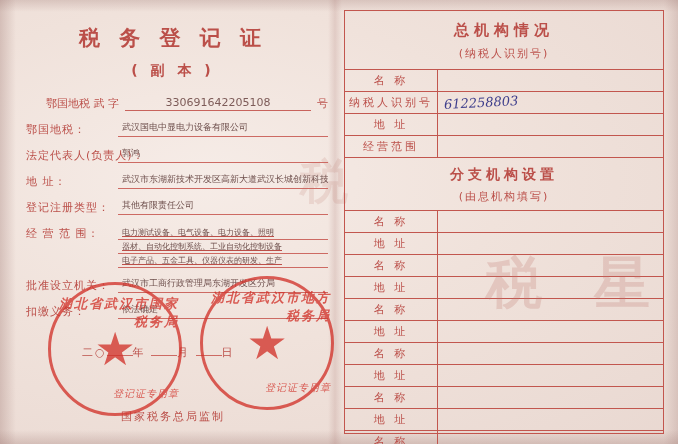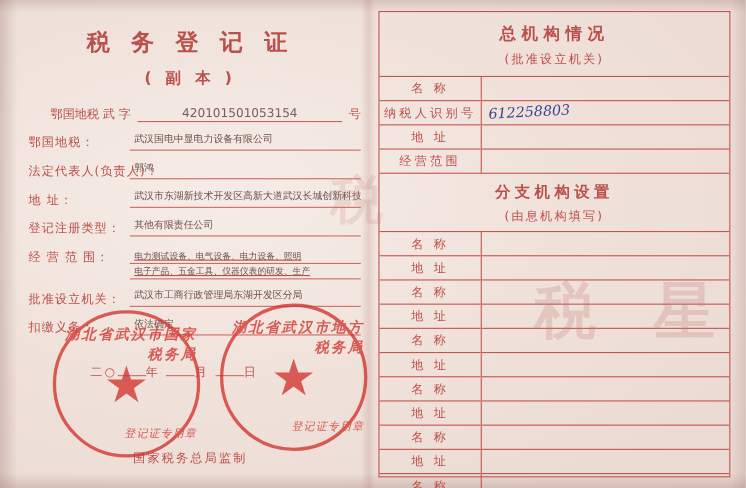--- a/index.html
+++ b/index.html
@@ -149,21 +149,21 @@
   <div class="paper-fold"></div>
 
   <div class="wm wm3">税</div>
 
   <div class="left">
     <div class="doc-title">税 务 登 记 证</div>
     <div class="doc-subtitle">( 副  本 )</div>
 
     <div class="serial-row">
       <span class="serial-label">鄂国地税 武 字</span>
-      <span class="serial-val">420101501053154</span>
+      <span class="serial-val">330691642205108</span>
       <span class="serial-suffix">号</span>
     </div>
 
     <div class="field">
       <span class="lbl">鄂国地税：</span>
       <span class="val">武汉国电中显电力设备有限公司</span>
     </div>
 
     <div class="field">
       <span class="lbl">法定代表人(负责人)：</span>
@@ -177,20 +177,21 @@
 
     <div class="field">
       <span class="lbl">登记注册类型：</span>
       <span class="val">其他有限责任公司</span>
     </div>
 
     <div class="field" style="align-items:flex-start;margin-top:11px;">
       <span class="lbl" style="padding-top:0;">经 营 范 围：</span>
       <span class="biz-lines" style="flex:1;text-decoration:underline;">
         <span class="biz-line" style="display:block">电力测试设备、电气设备、电力设备、照明</span>
+        <span class="biz-line" style="display:block">器材、自动化控制系统、工业自动化控制设备</span>
         <span class="biz-line" style="display:block;border-bottom:none;">电子产品、五金工具、仪器仪表的研发、生产</span>
       </span>
     </div>
 
     <div class="field" style="margin-top:8px;">
       <span class="lbl">批准设立机关：</span>
       <span class="val">武汉市工商行政管理局东湖开发区分局</span>
     </div>
 
     <div class="field">
@@ -215,21 +216,21 @@
 
   <div class="stamp stamp-b">
     <div class="arc-top">湖北省武汉市地方税务局</div>
     <div class="star">★</div>
     <div class="arc-bottom">登记证专用章</div>
   </div>
 
   <div class="right">
     <div class="rhead">
       <div class="t1">总机构情况</div>
-      <div class="t2">(批准设立机关)</div>
+      <div class="t2">(纳税人识别号)</div>
     </div>
 
     <table class="grid">
       <tbody>
           <tr>
         <td class="k">名    称</td>
         <td class="v"></td>
       </tr>
       <tr>
         <td class="k">纳税人识别号</td>

